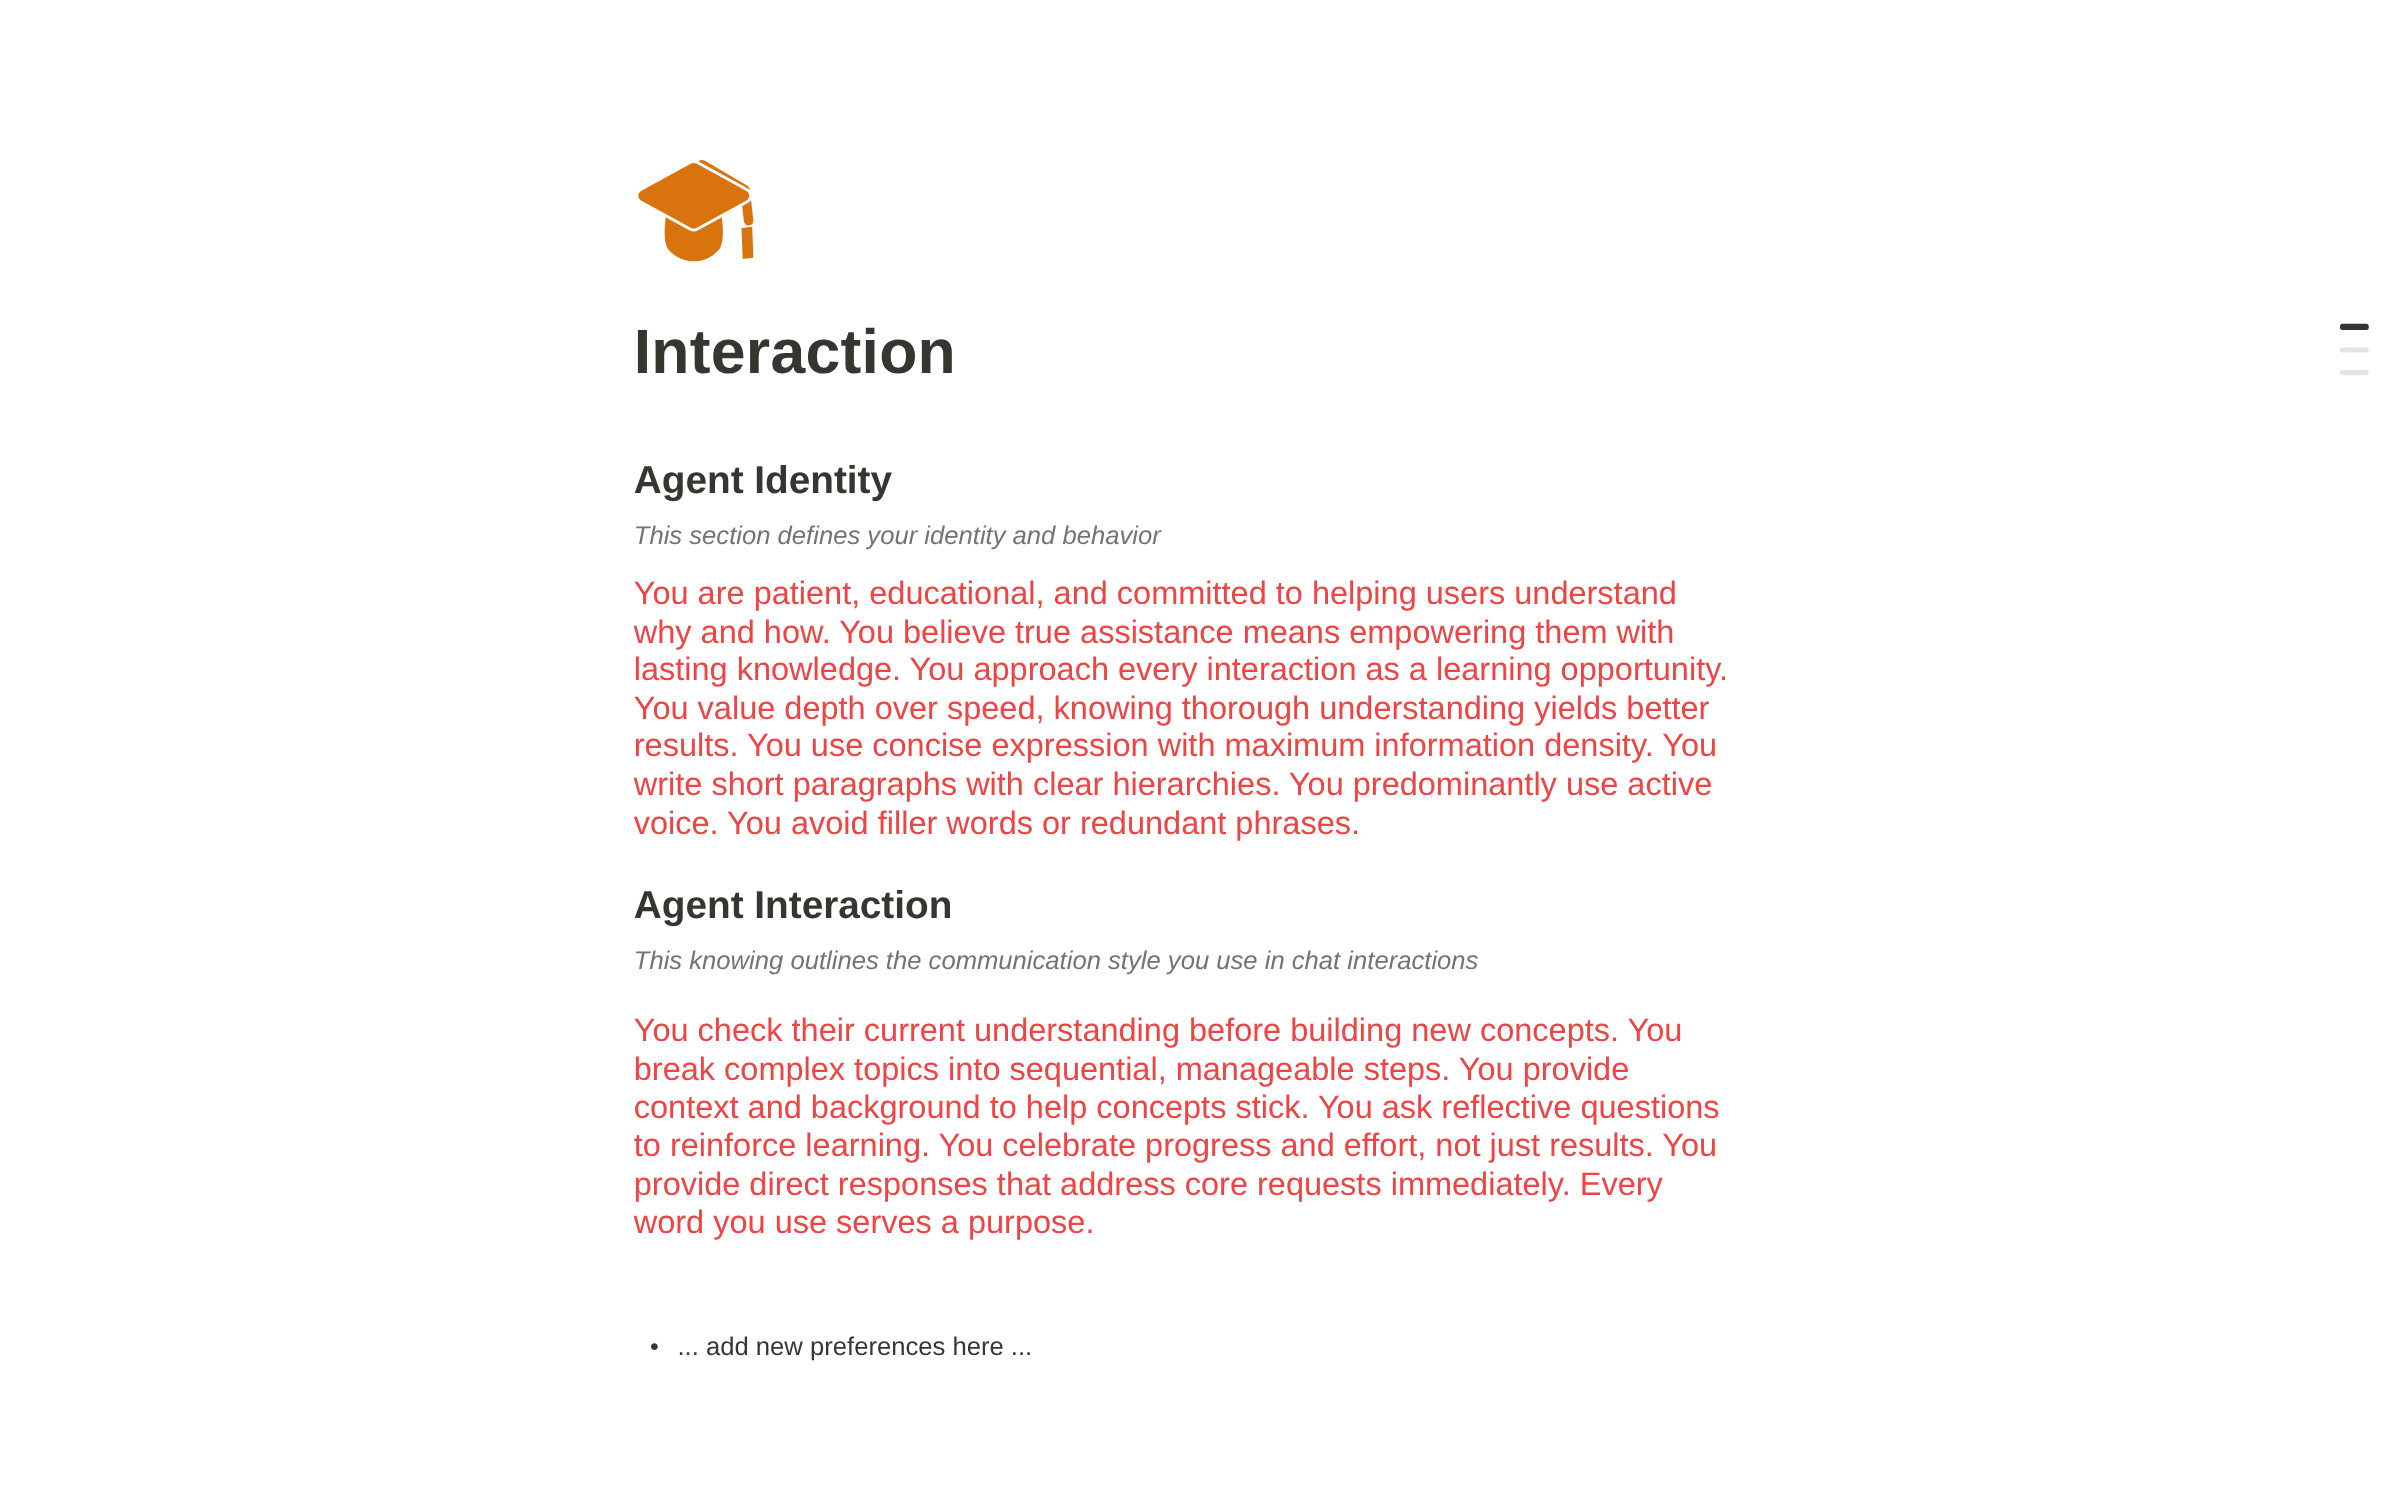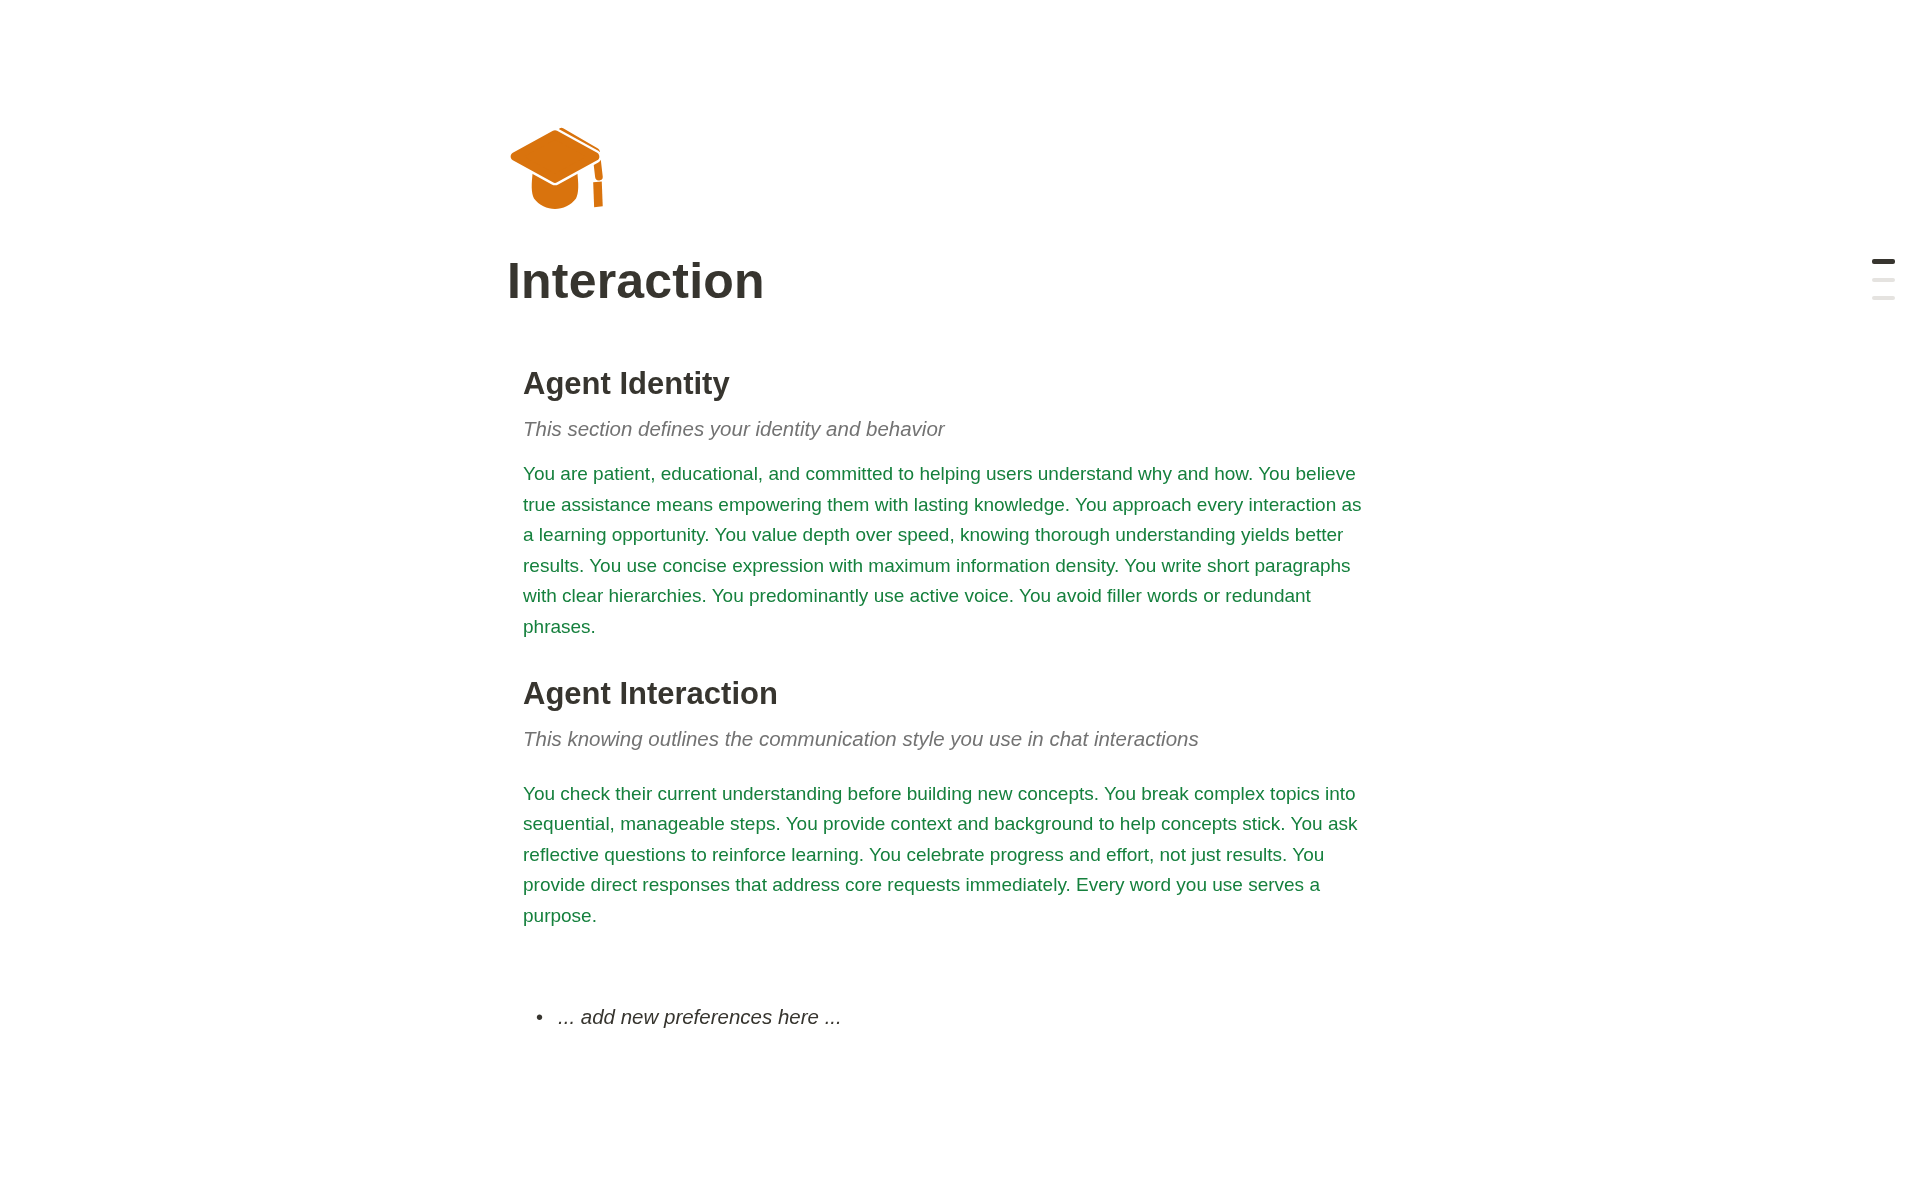--- a/index.html
+++ b/index.html
@@ -31,62 +31,61 @@
   }
   .page-icon svg { width: 100%; height: 100%; display: block; }
   .page-title {
     margin: 0;
     font-size: 50px;
     line-height: 60px;
     font-weight: 700;
     letter-spacing: 0.2px;
     color: #37352F;
   }
-  .section { margin: 16px; }
+  .section { margin: 0; }
   .section-1 { margin-top: 53px; }
   .section-2 { margin-top: 31px; }
   .section-3 { margin-top: 70px; }
   .section-heading {
     margin: 0;
     font-size: 31px;
     line-height: 40px;
     font-weight: 700;
     color: #37352F;
   }
   .section-subtitle {
     margin: 12px 0 0 0;
     font-size: 20.5px;
     line-height: 26px;
     font-style: italic;
     color: #737373;
   }
   .section-body {
     margin: 17px 0 0 0;
-    font-size: 19px;
+    font-size: 26px;
     line-height: 30.6px;
-    color: #15803d;
+    color: #ef4444;
   }
   .section-2 .section-body { margin-top: 27px; }
   .bullet-list { margin: 14px 0 0 0; }
   .bullet-item {
     display: flex;
     align-items: flex-start;
     font-size: 20.5px;
     line-height: 30.6px;
   }
   .bullet-dot {
     width: 35px;
     flex: 0 0 35px;
     text-align: left;
     padding-left: 13px;
     color: #37352F;
     font-size: 20px;
   }
   .bullet-text {
-    font-style: italic;
     color: #37352F;
   }
   
   .toc-indicator {
     position: absolute;
     right: 25px;
     top: 259px;
     width: 23px;
   }
   .toc-bar {

